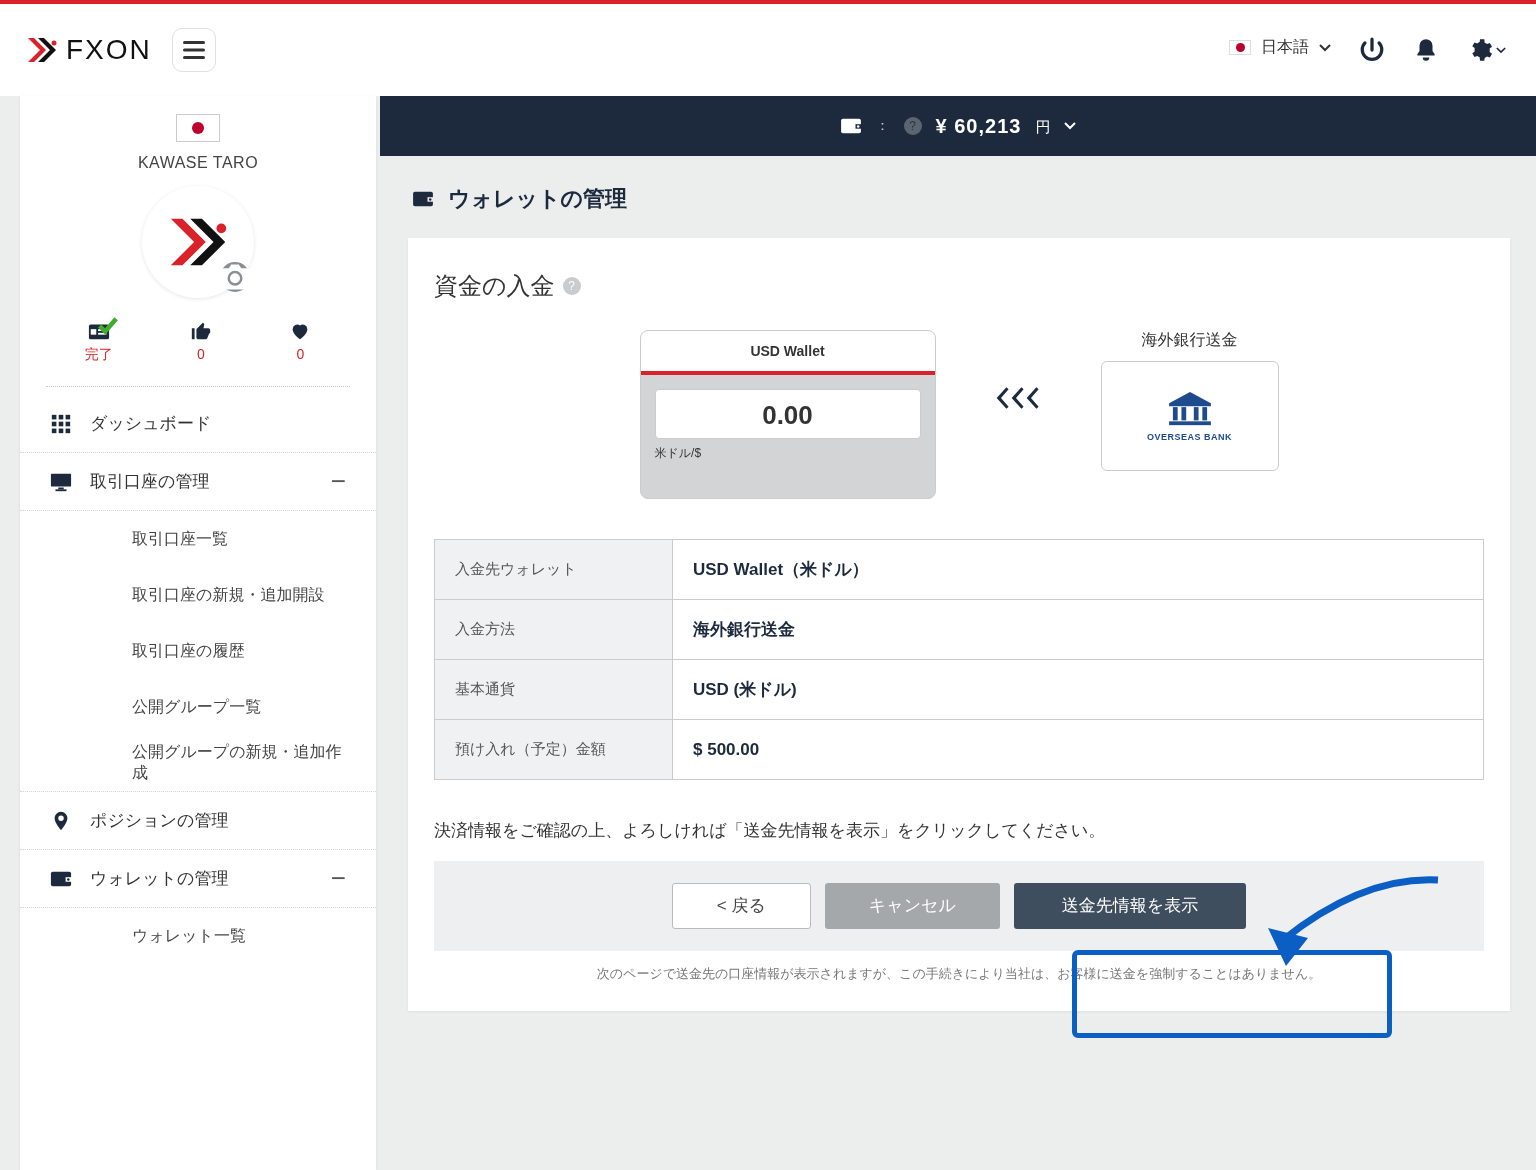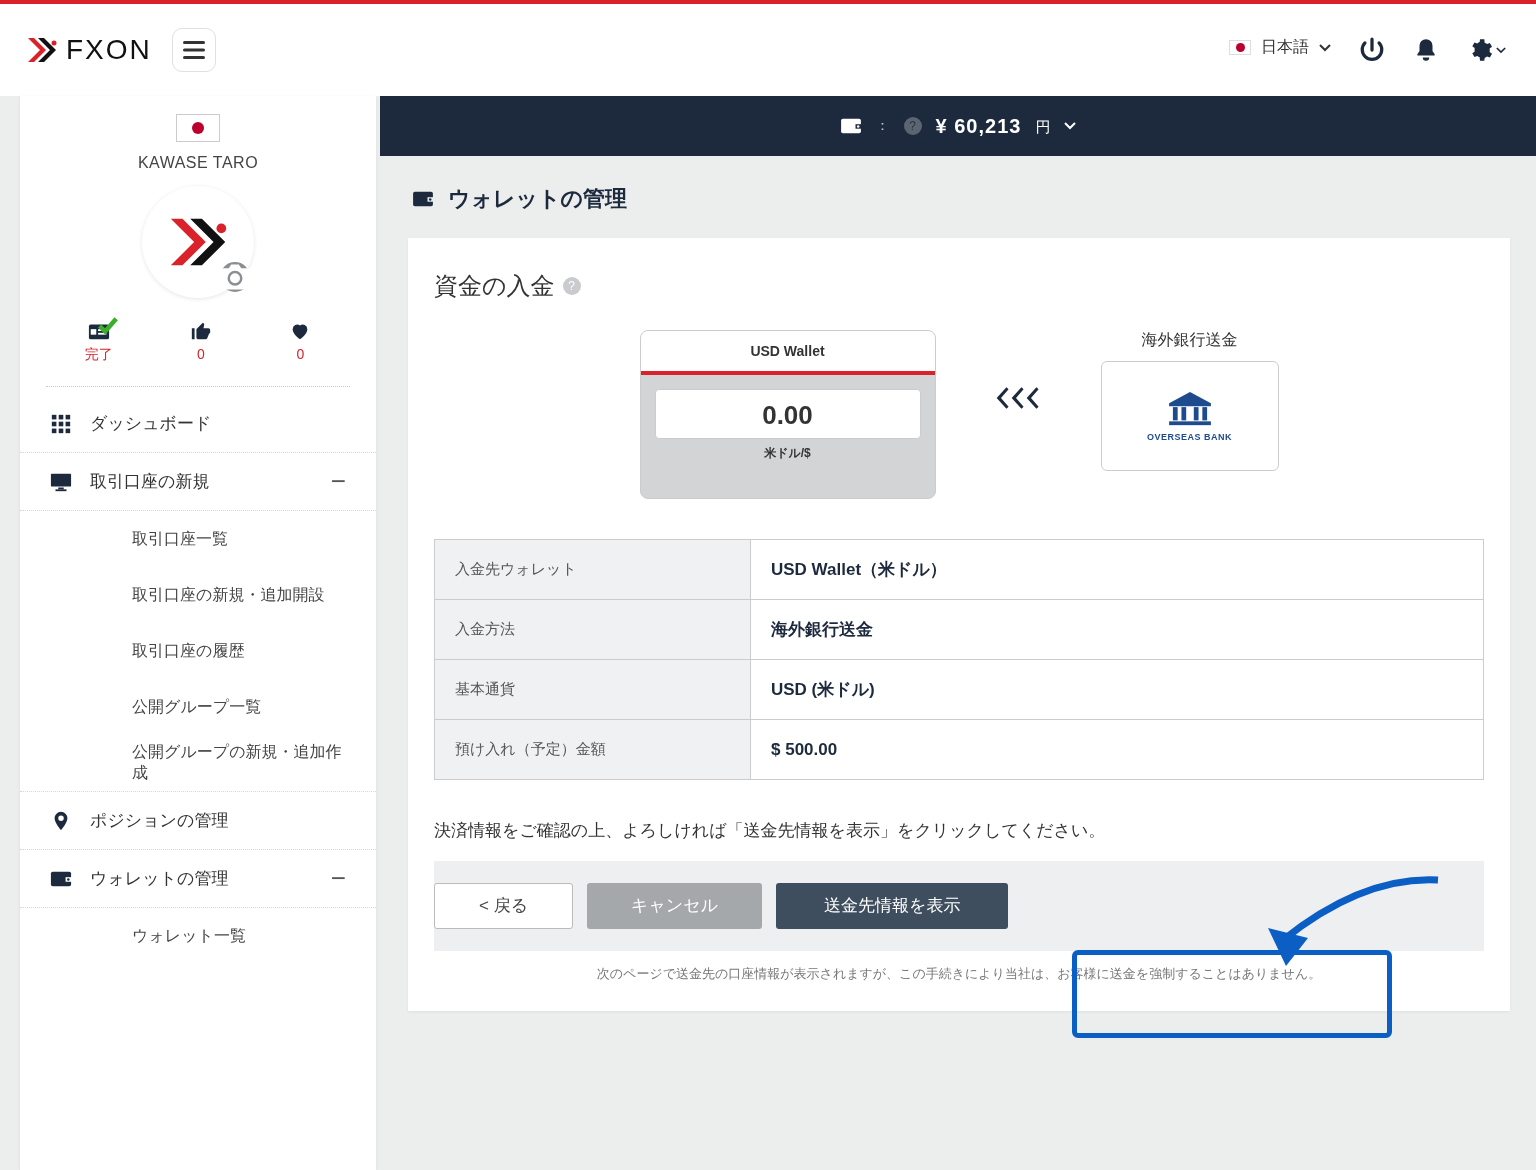--- a/index.html
+++ b/index.html
@@ -48,34 +48,34 @@
 .section-title span{font-size:22px;font-weight:700;color:#1D2A3E}
 .card{background:#fff;margin:24px 26px 0 28px;padding:32px 26px 28px;box-shadow:0 1px 3px rgba(0,0,0,.06);position:relative}
 .card-title{font-size:24px;font-weight:400;color:#333;display:flex;align-items:center;gap:8px;margin-bottom:28px}
 .card-title .q2{width:18px;height:18px;border-radius:50%;background:#C9CBCF;display:inline-flex;align-items:center;justify-content:center;font-size:12px;color:#fff}
 .row1{display:flex;align-items:flex-start;justify-content:center;gap:60px}
 .wallet-box{width:296px;border:1px solid #ccc;border-radius:8px;overflow:hidden;background:#D3D4D5}
 .wallet-h{background:#fff;height:40px;text-align:center;line-height:40px;font-size:14px;font-weight:700;color:#333}
 .wallet-red{height:4px;background:#D92229}
 .wallet-mid{padding:14px 14px 0}
 .wallet-in{background:#fff;border:1px solid #ccc;border-radius:4px;height:50px;text-align:center;font-size:26px;font-weight:700;line-height:50px;color:#333}
-.wallet-unit{text-align:center;font-size:12px;font-weight:700;color:#333;padding:6px 14px 36px}
+.wallet-unit{text-align:left;font-size:12px;font-weight:400;color:#333;padding:6px 14px 36px}
 .chevs{display:flex;align-items:center;margin-top:55px}
 .chevs svg{width:20px;height:26px;fill:#1D2A3E;margin-left:-5px}
 .bank-side{display:flex;flex-direction:column;align-items:center;gap:10px}
 .bank-label{font-size:16px;color:#333}
 .bank-box{width:178px;height:110px;border:1px solid #ccc;border-radius:6px;display:flex;flex-direction:column;align-items:center;justify-content:center;gap:4px}
 .bank-box svg{width:50px;height:38px}
 .bank-box .bt{font-size:9px;font-weight:700;color:#1E4B8E;letter-spacing:.5px}
 .tbl{width:100%;border-collapse:collapse;margin-top:40px}
 .tbl td{border:1px solid #ccc;height:60px;padding:0 20px;font-size:17px}
-.tbl td:first-child{width:316px;background:#F0F1F2;color:#555;font-size:15px}
+.tbl td:first-child{width:238px;background:#F0F1F2;color:#555;font-size:15px}
 .tbl td:last-child{font-weight:700;color:#1D2A3E}
 .note{margin-top:36px;font-size:17px;color:#333;line-height:1.8}
-.actions{background:#EEEFF0;margin-top:14px;padding:22px 0;display:flex;gap:14px}
+.actions{background:#EEEFF0;margin-top:14px;padding:22px 0;display:flex;justify-content:center;gap:14px}
 .btn{height:46px;border-radius:3px;font-size:17px;padding:0 44px;border:0;cursor:pointer}
 .btn-back{background:#fff;border:1px solid #bbb;color:#444}
 .btn-cancel{background:#A5A8AB;color:#fff}
 .btn-primary{background:#3F4E5E;color:#fff;padding:0 48px}
 .highlight{position:absolute;border:5px solid #0B5FC4;border-radius:6px;pointer-events:none}
 .foot-note{text-align:center;font-size:13px;color:#777;margin-top:14px}
 .arrow{position:absolute;pointer-events:none}
 </style>
 </head>
 <body>
@@ -184,21 +184,21 @@
             <rect x="17" y="17" width="5" height="5"></rect>
           </svg>
         <span>ダッシュボード</span>
       </div>
       <div class="menu-item">
         <svg viewBox="0 0 24 20">
             <rect x="1" y="1" width="22" height="14" rx="1"></rect>
             <rect x="9" y="16" width="6" height="2"></rect>
             <rect x="6" y="18" width="12" height="2"></rect>
           </svg>
-        <span>取引口座の新規</span>
+        <span>取引口座の管理</span>
         <span class="exp">−</span>
       </div>
       <div class="submenu">
         <div class="menu-item">
             <span>取引口座一覧</span>
           </div>
         <div class="menu-item">
             <span>取引口座の新規・追加開設</span>
           </div>
         <div class="menu-item">

